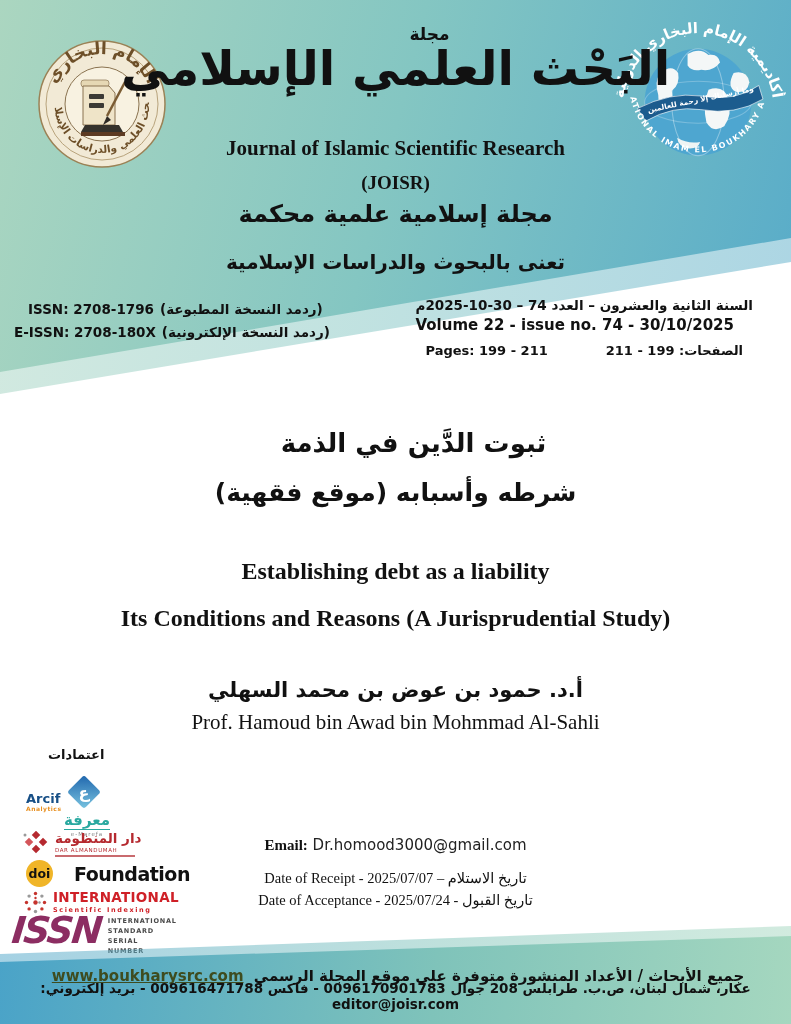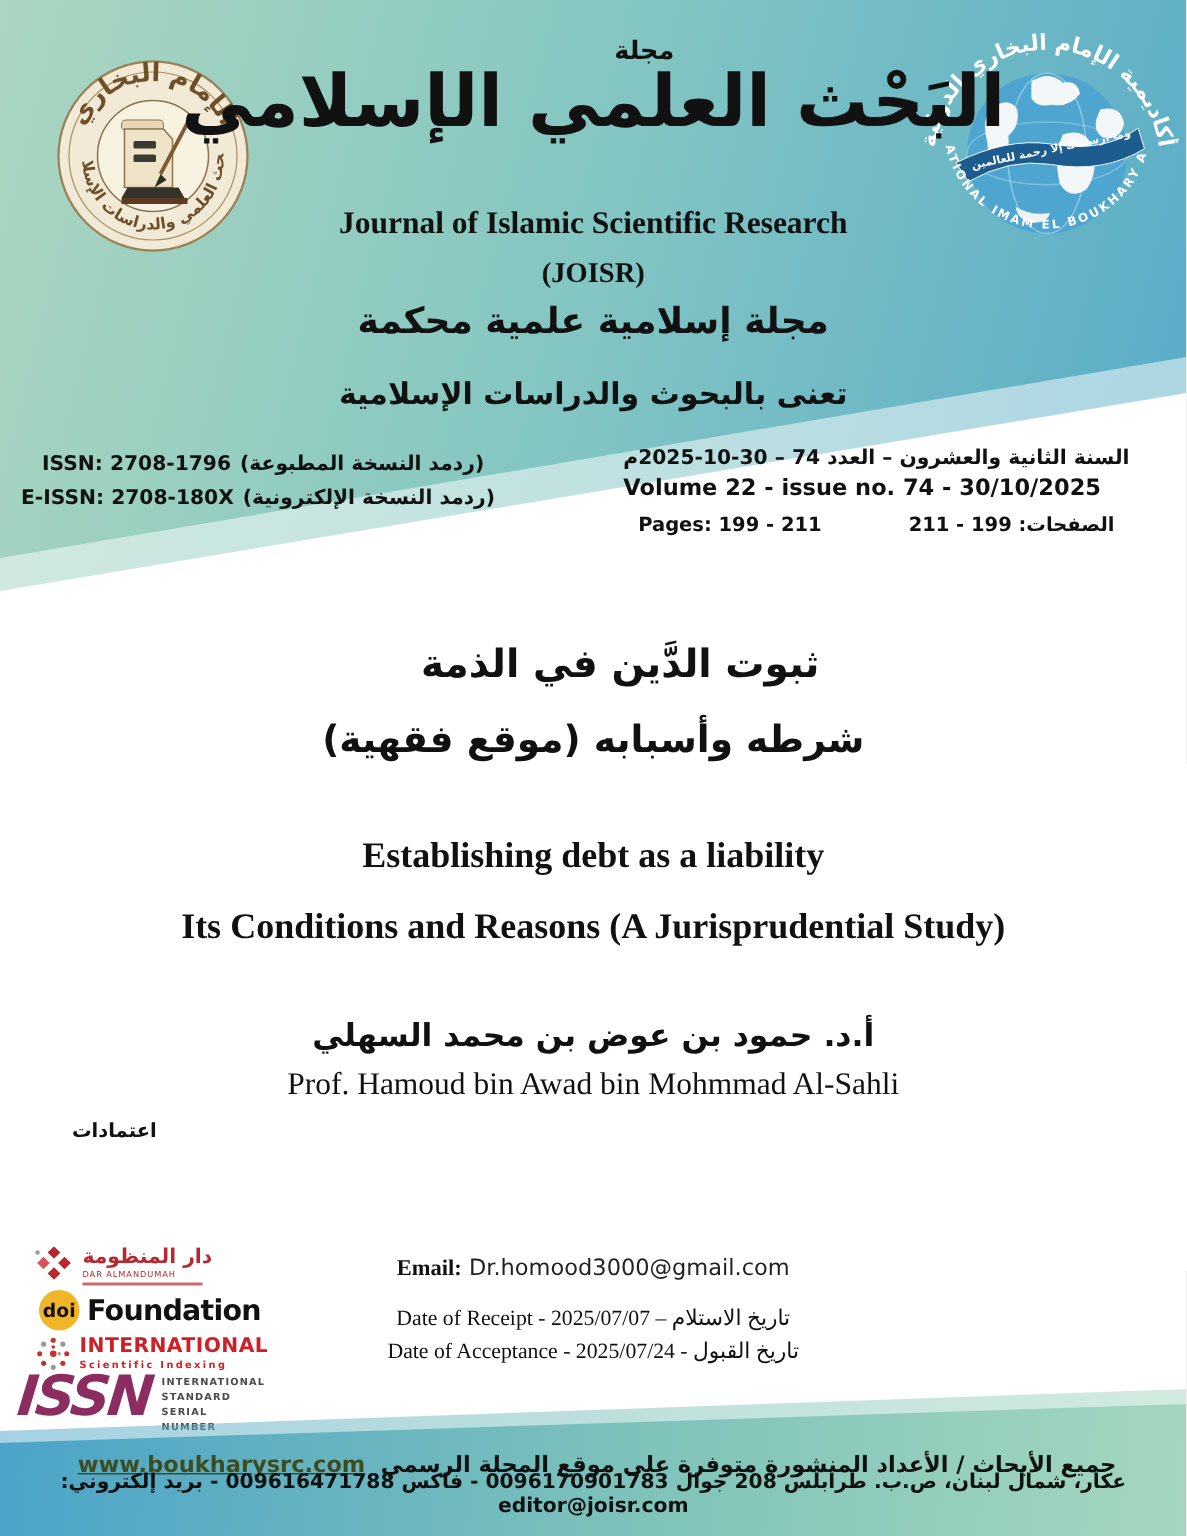--- a/index.html
+++ b/index.html
@@ -65,21 +65,21 @@
   .arcif-row{display:flex;align-items:flex-end;gap:3px;}
   .arcif-name{font-size:13px;font-weight:bold;color:#174f86;line-height:1;}
   .arcif-sub{font-size:6px;color:#e88f1f;letter-spacing:.5px;margin-top:1px;}
   .marefa{margin-left:38px;width:46px;text-align:center;font-size:15px;font-weight:bold;color:#2aa9a0;line-height:1.1;}
   .marefa-sub{margin-left:38px;width:46px;text-align:center;font-size:5.5px;color:#888;
     border-top:1.5px solid #2aa9a0;padding-top:1px;letter-spacing:1px;}
   .acc-mand{position:absolute;left:22px;top:831px;display:flex;gap:5px;align-items:center;}
   .mand-ar{font-size:13.5px;font-weight:bold;color:#b5292f;line-height:1;}
   .mand-en{font-size:5.5px;color:#b5292f;letter-spacing:.6px;margin-top:2px;}
   .mand-line{height:1.5px;background:#c96a6e;margin-top:2px;width:92%;}
-  .acc-doi{position:absolute;left:26px;top:860px;display:flex;gap:5px;align-items:center;}
+  .acc-doi{position:absolute;left:26px;top:860px;display:flex;gap:21px;align-items:center;}
   .doi-circle{width:27px;height:27px;border-radius:50%;background:#f0b528;color:#111;
     font-weight:bold;font-size:12.5px;display:flex;align-items:center;justify-content:center;}
   .doi-text{font-size:19px;font-weight:bold;letter-spacing:-.5px;}
   .acc-isi{position:absolute;left:22px;top:889px;display:flex;gap:4px;align-items:center;}
   .isi-title{font-size:13.5px;color:#cf2027;font-weight:800;letter-spacing:.3px;line-height:1;}
   .isi-sub{font-size:6.5px;color:#cf2027;letter-spacing:1.6px;font-weight:bold;margin-top:2px;}
   .acc-issn{position:absolute;left:12px;top:913px;display:flex;gap:7px;align-items:flex-start;}
   .issn-glyph{font-size:37px;font-weight:800;font-style:italic;color:#8c2d62;
     transform:skewX(-6deg);line-height:.95;letter-spacing:-2px;}
   .issn-txt{margin-top:3px;}
@@ -181,20 +181,40 @@
 
   <div class="abs-c t-ar1" dir="rtl">ثبوت الدَّين في الذمة</div>
   <div class="abs-c t-ar2" dir="rtl">شرطه وأسبابه (موقع فقهية)</div>
   <div class="abs-c t-en1">Establishing debt as a liability</div>
   <div class="abs-c t-en2">Its Conditions and Reasons (A Jurisprudential Study)</div>
   <div class="abs-c auth-ar" dir="rtl">أ.د. حمود بن عوض بن محمد السهلي</div>
   <div class="abs-c auth-en">Prof. Hamoud bin Awad bin Mohmmad Al-Sahli</div>
 
   <div class="acc-label" dir="rtl">اعتمادات</div>
 
+  <div class="acc-arcif">
+    <div class="arcif-row">
+      <div class="arcif-name">
+        <div>Arcif</div>
+        <div class="arcif-sub">Analytics</div>
+      </div>
+      <svg width="40" height="40" viewBox="0 0 40 40" aria-hidden="true">
+        <defs>
+          <linearGradient id="gradArcif" x1="0" y1="0" x2="1" y2="1">
+            <stop offset="0" stop-color="#1f66ad"></stop>
+            <stop offset="1" stop-color="#7ac4e0"></stop>
+          </linearGradient>
+        </defs>
+        <rect x="8" y="8" width="24" height="24" rx="3" transform="rotate(45 20 20)" fill="url(#gradArcif)"></rect>
+        <text x="20" y="26" text-anchor="middle" font-size="16" font-weight="bold" fill="#ffffff">ع</text>
+      </svg>
+    </div>
+    <div class="marefa" dir="rtl">معرفة</div>
+    <div class="marefa-sub">e-Marefa</div>
+  </div>
 
   <div class="acc-mand">
     <svg width="28" height="26" viewBox="0 0 28 26" aria-hidden="true">
       <rect x="11" y="1" width="6" height="6" transform="rotate(45 14 4)" fill="#b5292f"></rect>
       <rect x="4" y="8" width="6" height="6" transform="rotate(45 7 11)" fill="#d4555a"></rect>
       <rect x="18" y="8" width="6" height="6" transform="rotate(45 21 11)" fill="#b5292f"></rect>
       <rect x="11" y="15" width="6" height="6" transform="rotate(45 14 18)" fill="#b5292f"></rect>
       <circle cx="3" cy="4" r="1.5" fill="#9a9a9a"></circle>
     </svg>
     <div>

